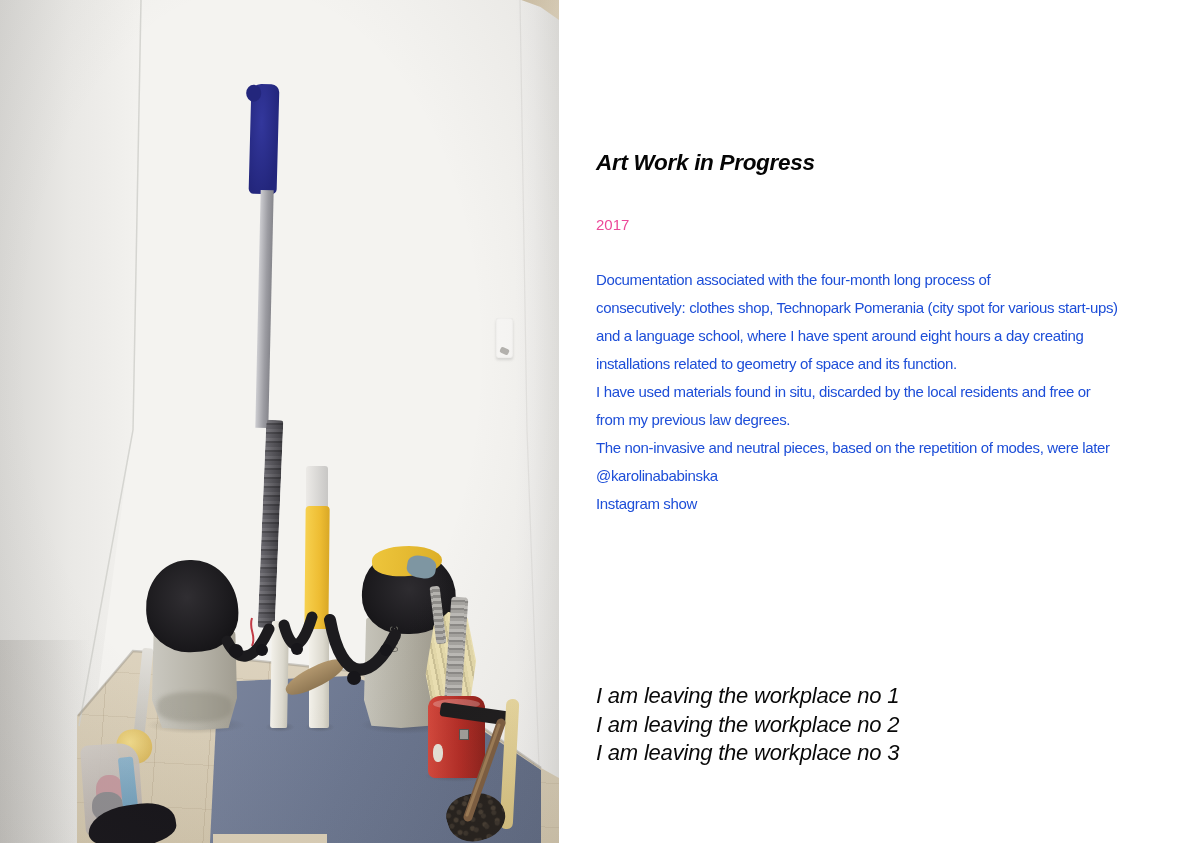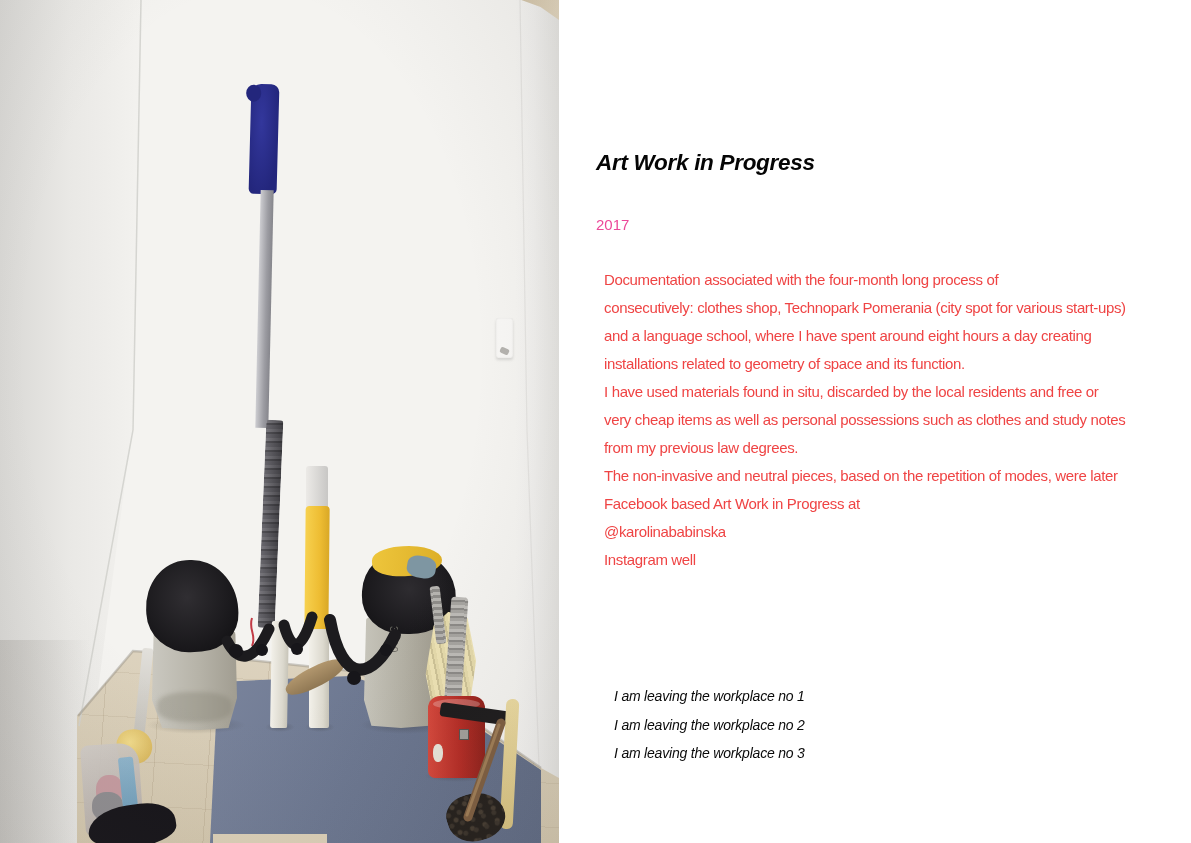--- a/index.html
+++ b/index.html
@@ -96,23 +96,23 @@
   .black-cloth-bl { left:88px; top:805px; width:88px; height:42px; background:#17151a; border-radius:50% 40% 45% 55% / 60% 50% 40% 45%; transform:rotate(-8deg); }
 
   .light-switch { left:496px; top:318px; width:17px; height:40px; background:#f7f6f4; border-radius:2px;
     box-shadow:inset 0 0 2px rgba(0,0,0,.10), 0 2px 3px rgba(0,0,0,.12); }
   .switch-mark { left:500px; top:348px; width:9px; height:6px; background:#b4b2ae; transform:rotate(25deg); border-radius:2px; }
 
   
   .text-col { position:absolute; left:596px; top:0; width:595px; height:843px; }
   .title { position:absolute; left:0; top:150px; font-style:italic; font-weight:700; font-size:22.5px; letter-spacing:-.3px; color:#050505; white-space:nowrap; }
   .year { position:absolute; left:0; top:216px; font-size:15px; color:#ec4899; }
-  .desc { position:absolute; left:8px; top:266px; font-size:15px; line-height:28px; letter-spacing:-.35px; color:#ef4444; }
+  .desc { position:absolute; left:0; top:266px; font-size:15px; line-height:28px; letter-spacing:-.35px; color:#1d4ed8; }
   .desc div { white-space:nowrap; height:28px; }
-  .caption { position:absolute; left:18px; top:682px; font-style:italic; font-weight:400; font-size:14px; line-height:28.5px; letter-spacing:-.2px; color:#0a0a0a; }
+  .caption { position:absolute; left:0; top:682px; font-style:italic; font-weight:400; font-size:22px; line-height:28.5px; letter-spacing:-.2px; color:#0a0a0a; }
   .caption div { white-space:nowrap; }
 </style>
 </head>
 <body>
 
 <div class="page">
 
   <div class="photo">
     <div class="wall-left"></div>
     <div class="wall-left-lower"></div>
@@ -195,26 +195,24 @@
   <div class="text-col">
     <div class="title">Art Work in Progress</div>
     <div class="year">2017</div>
 
     <div class="desc">
       <div>Documentation associated with the four-month long process of</div>
       <div>consecutively: clothes shop, Technopark Pomerania (city spot for various start-ups)</div>
       <div>and a language school, where I have spent around eight hours a day creating</div>
       <div>installations related to geometry of space and its function.</div>
       <div>I have used materials found in situ, discarded by the local residents and free or</div>
-      <div>very cheap items as well as personal possessions such as clothes and study notes</div>
       <div>from my previous law degrees.</div>
       <div>The non-invasive and neutral pieces, based on the repetition of modes, were later</div>
-      <div>Facebook based Art Work in Progress at</div>
       <div>@karolinababinska</div>
-      <div>Instagram well</div>
+      <div>Instagram show</div>
     </div>
 
     <div class="caption">
       <div>I am leaving the workplace no 1</div>
       <div>I am leaving the workplace no 2</div>
       <div>I am leaving the workplace no 3</div>
     </div>
   </div>
 
 </div>

